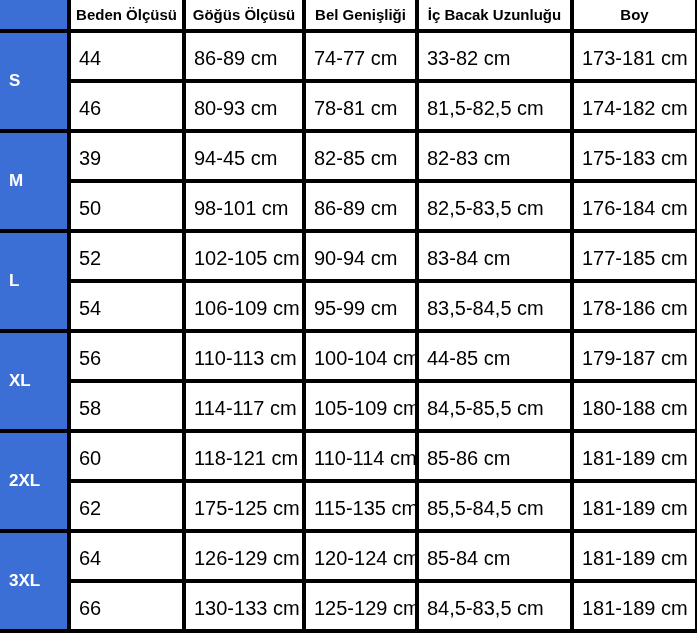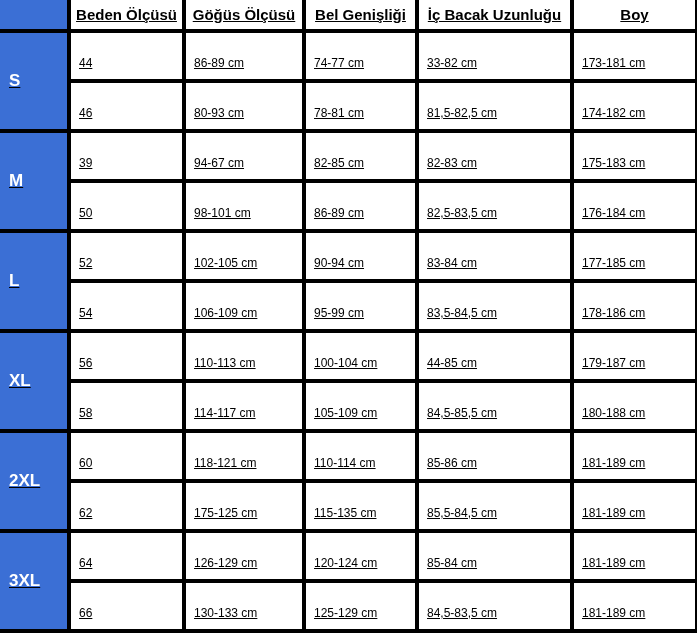--- a/index.html
+++ b/index.html
@@ -9,21 +9,20 @@
     --cell-bg:#FFFFFF;
     --text:#000000;
   }
   html,body{margin:0;padding:0;}
   body{background:#fff;font-family:"Liberation Sans",sans-serif;}
   .viewport{
     position:relative;
     width:697px;height:638px;
     overflow:hidden;
     background:#fff;
-    text-decoration:underline;
   }
   table.size-chart{
     border-collapse:collapse;
     table-layout:fixed;
     margin:-4px 0 0 -4px;   
     width:699px;
   }
   table.size-chart td,
   table.size-chart th{
     border:4px solid var(--border);
@@ -39,21 +38,21 @@
     font-weight:bold;
     text-align:center;
     vertical-align:middle;
     padding:0;
   }
   th.corner{background:var(--size-bg);}
   tbody tr{height:50px;}
   td.data{
     background:var(--cell-bg);
     color:var(--text);
-    font-size:12px;
+    font-size:20px;
     font-weight:normal;
     text-align:left;
     vertical-align:bottom;
     padding:0 0 9px 8px;
   }
   td.size{
     background:var(--size-bg);
     color:var(--size-fg);
     font-size:17px;
     font-weight:bold;
@@ -97,21 +96,21 @@
       <tr>
         <td class="data">46</td>
         <td class="data">80-93 cm</td>
         <td class="data">78-81 cm</td>
         <td class="data">81,5-82,5 cm</td>
         <td class="data">174-182 cm</td>
       </tr>
       <tr>
         <td class="size" rowspan="2">M</td>
         <td class="data">39</td>
-        <td class="data">94-67 cm</td>
+        <td class="data">94-45 cm</td>
         <td class="data">82-85 cm</td>
         <td class="data">82-83 cm</td>
         <td class="data">175-183 cm</td>
       </tr>
       <tr>
         <td class="data">50</td>
         <td class="data">98-101 cm</td>
         <td class="data">86-89 cm</td>
         <td class="data">82,5-83,5 cm</td>
         <td class="data">176-184 cm</td>

